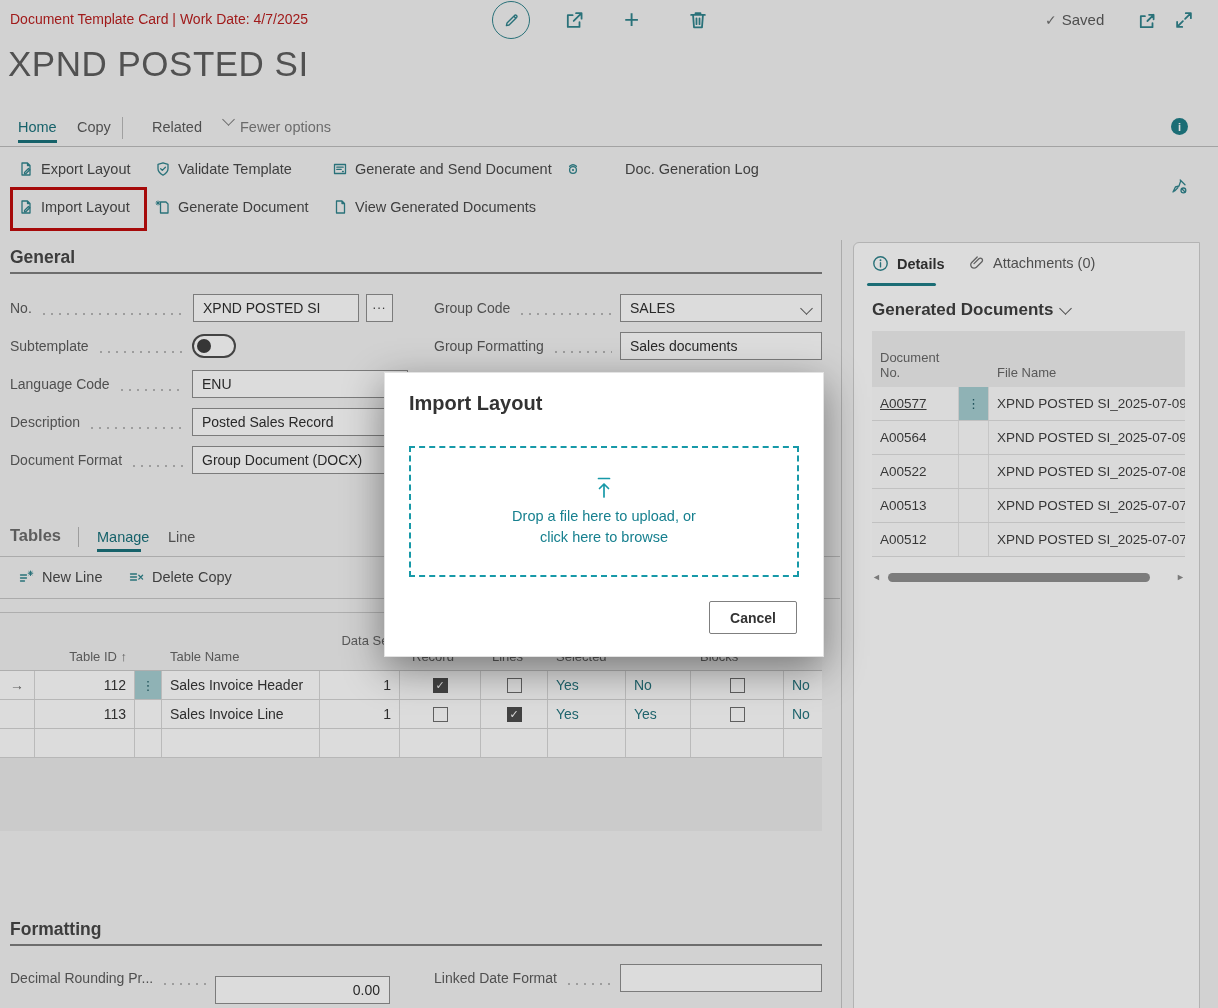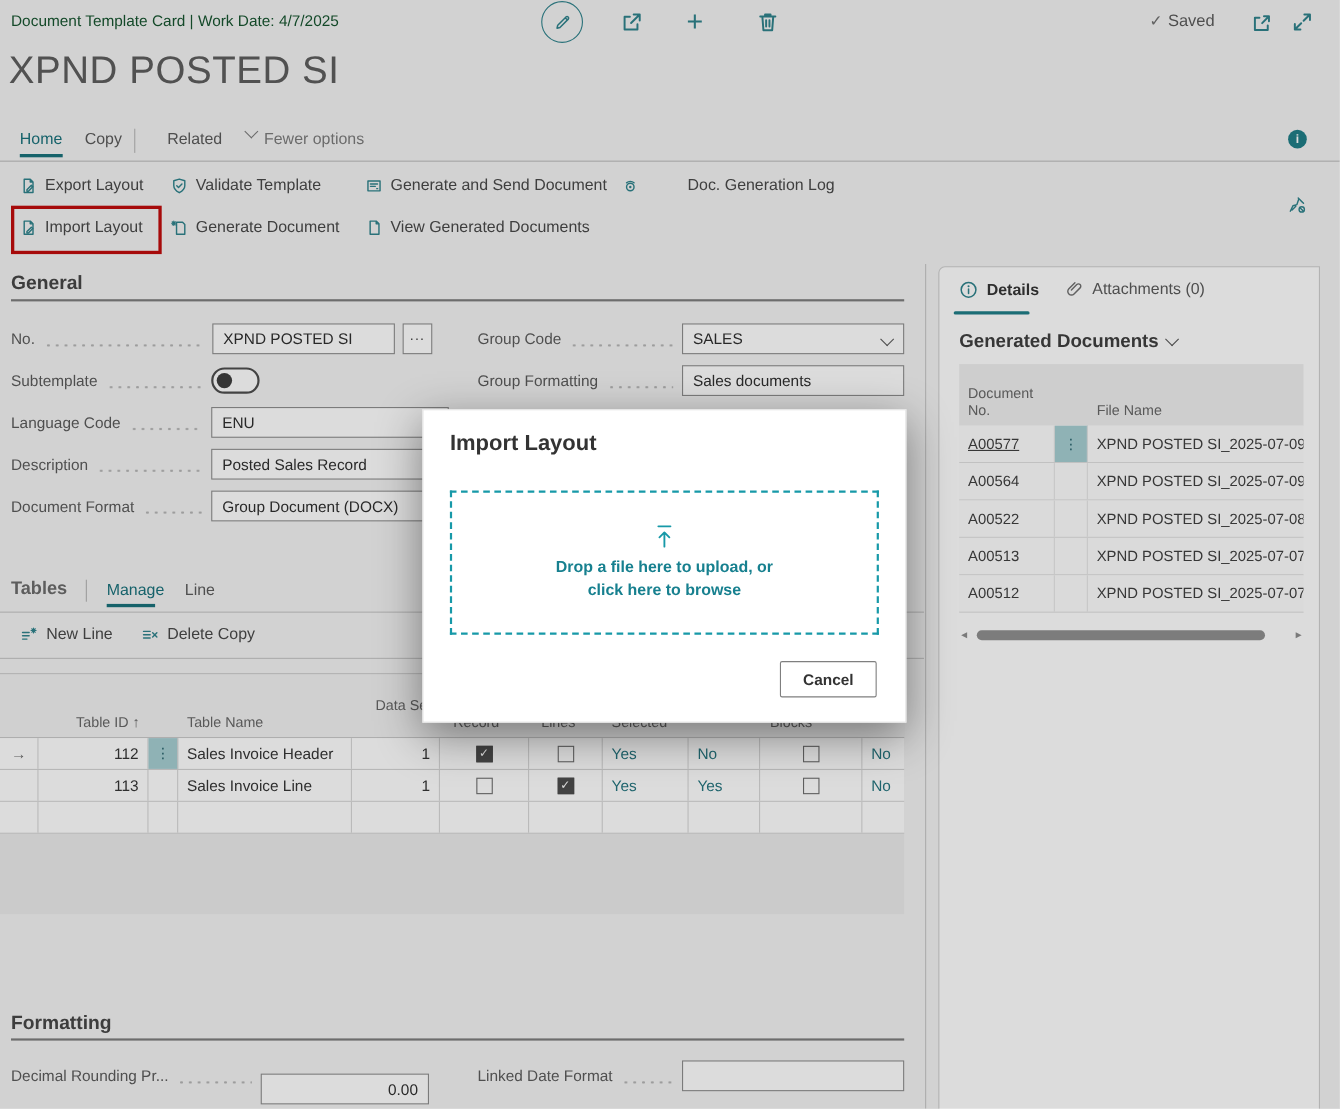--- a/index.html
+++ b/index.html
@@ -4,21 +4,21 @@
 <style>
   html,body{margin:0;padding:0;}
   body{width:1218px;height:1008px;overflow:hidden;background:#f4f4f4;
        font-family:"Liberation Sans","DejaVu Sans",sans-serif;position:relative;}
   .abs{position:absolute;}
   svg{display:block;}
   .ico-t{stroke:#2d828b;fill:none;stroke-width:1.3;stroke-linecap:round;stroke-linejoin:round;}
   .ico-g{stroke:#6f6f6f;fill:none;stroke-width:1.3;stroke-linecap:round;stroke-linejoin:round;}
 
   
-  .breadcrumb{left:10px;top:11px;font-size:14px;color:#14532d;}
+  .breadcrumb{left:10px;top:11px;font-size:14px;color:#b91c1c;}
   .topicon{width:22px;height:22px;cursor:pointer;}
   .pencil-circle{left:492px;top:1px;width:36px;height:36px;border:1.4px solid #2d828b;border-radius:50%;
                  display:flex;align-items:center;justify-content:center;}
   .saved{left:1045px;top:11px;font-size:15px;color:#595959;display:flex;align-items:center;gap:5px;}
   .saved .chk{color:#6f6f6f;font-size:14px;}
 
   .page-title{left:8px;top:44px;font-size:35px;font-weight:300;color:#5c5c5c;letter-spacing:.5px;}
 
   
   .tabstrip{left:0;top:116px;width:1218px;height:30px;}
@@ -97,21 +97,21 @@
 
   .vdivider{left:841px;top:240px;width:1px;height:768px;background:#c6c6c6;}
 
   
   .dim{left:0;top:0;width:1218px;height:1008px;background:rgba(20,20,20,0.15);z-index:100;}
   .modal{left:384px;top:372px;width:440px;height:285px;background:#fff;z-index:200;
          box-shadow:0 12px 38px rgba(0,0,0,0.42);border:1px solid #e3e3e3;box-sizing:border-box;}
   .m-title{position:absolute;left:24px;top:19px;font-size:20px;font-weight:bold;color:#333;}
   .dropzone{position:absolute;left:24px;top:73px;width:390px;height:131px;border:2px dashed #1799a8;
             box-sizing:border-box;cursor:pointer;}
-  .dz-inner{position:absolute;left:0;top:28px;width:100%;text-align:center;color:#17808f;font-size:14.5px;font-weight:bold;line-height:21px;}
+  .dz-inner{position:absolute;left:0;top:28px;width:100%;text-align:center;color:#17808f;font-size:14.5px;font-weight:normal;line-height:21px;}
   .dz-icon{margin:0 auto 8px auto;width:18px;height:22px;}
   .m-cancel{position:absolute;right:26px;bottom:22px;width:86px;height:31px;background:#fff;border:1px solid #7f7f7f;
             border-radius:2px;font-size:14px;font-weight:bold;color:#333;display:flex;align-items:center;justify-content:center;cursor:pointer;}
 </style>
 </head>
 <body>
 
 <div class="abs breadcrumb">Document Template Card | Work Date: 4/7/2025</div>
 
 <div class="abs pencil-circle">
@@ -379,21 +379,21 @@
     <div class="g-cell" style="left:784px;width:38px;border-right:none;"></div>
   </div>
 </div>
 
 <div class="abs sec-head" style="left:10px;top:919px;">Formatting</div>
 <div class="abs sec-rule" style="left:10px;top:944px;width:812px;"></div>
 
 <div class="frow" style="left:10px;top:963px;width:380px;">
   <span class="lbl">Decimal Rounding Pr...</span>
   <span class="leader"></span>
-  <div class="fld num" style="width:153px;margin-top:24px;">
+  <div class="fld num" style="width:175px;margin-top:24px;">
       <span>0.00</span>
     </div>
 </div>
 <div class="frow" style="left:434px;top:963px;width:388px;">
   <span class="lbl">Linked Date Format</span>
   <span class="leader"></span>
   <div class="fld" style="width:202px;">
       <span></span>
     </div>
 </div>

